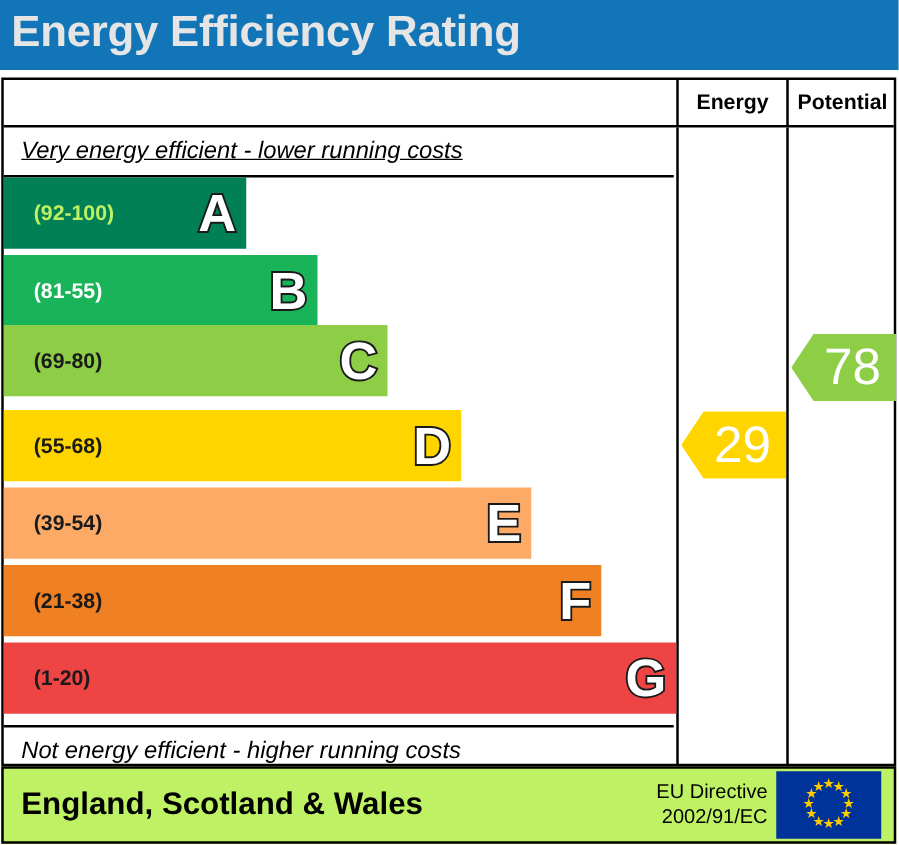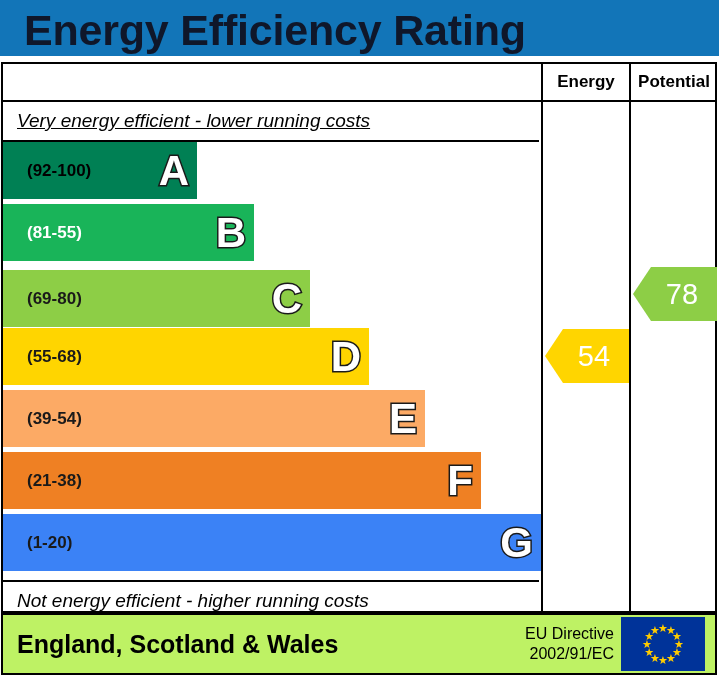--- a/index.html
+++ b/index.html
@@ -23,25 +23,25 @@
 
   
   .title-bar {
     position: absolute;
     left: 0; top: 0;
     width: 719px; height: 56px;
     background: #1275B8;
   }
   .title-text {
     position: absolute;
-    left: 24px;
+    left: 9px;
     top: 6px;
-    font-size: 43px;
-    font-weight: bold;
-    color: #0f172a;
+    font-size: 35px;
+    font-weight: bold;
+    color: #e5e5e5;
     letter-spacing: -0.2px;
     white-space: nowrap;
   }
 
   
   .table-frame {
     position: absolute;
     left: 1px; top: 62px;
     width: 716px; height: 551px;
     border: 2px solid #000000;
@@ -138,21 +138,21 @@
     position: absolute;
     height: 54px;
     clip-path: polygon(18px 0, 100% 0, 100% 100%, 18px 100%, 0 50%);
   }
   .rating-value {
     position: absolute;
     left: 20px; right: 6px;
     top: 50%;
     transform: translateY(-50%);
     text-align: center;
-    font-size: 29px;
+    font-size: 41px;
     color: #ffffff;
     line-height: 1;
   }
 
   
   .footer-frame {
     position: absolute;
     left: 1px; top: 613px;
     width: 716px; height: 62px;
     border: 2px solid #000000;
@@ -216,51 +216,51 @@
     <div class="col-div d2"></div>
 
     <div class="caption top">Very energy efficient - lower running costs</div>
     <div class="caption-rule top"></div>
 
     <div class="caption bottom">Not energy efficient - higher running costs</div>
     <div class="caption-rule bottom"></div>
 
     <div id="bands-layer">
         <div class="band" style="top: 78px; width: 194px; background: rgb(0, 128, 84);">
-          <span class="band-range" style="color: #000000;">(92-100)</span>
+          <span class="band-range" style="color: #bef264;">(92-100)</span>
           <span class="band-letter">A</span>
         </div>
         <div class="band" style="top: 140px; width: 251px; background: rgb(25, 180, 89);">
           <span class="band-range" style="color: rgb(255, 255, 255);">(81-55)</span>
           <span class="band-letter">B</span>
         </div>
-        <div class="band" style="top: 206px; width: 307px; background: rgb(141, 206, 70);">
+        <div class="band" style="top: 196px; width: 307px; background: rgb(141, 206, 70);">
           <span class="band-range" style="color: rgb(26, 26, 26);">(69-80)</span>
           <span class="band-letter">C</span>
         </div>
         <div class="band" style="top: 264px; width: 366px; background: rgb(255, 213, 0);">
           <span class="band-range" style="color: rgb(26, 26, 26);">(55-68)</span>
           <span class="band-letter">D</span>
         </div>
         <div class="band" style="top: 326px; width: 422px; background: rgb(252, 170, 101);">
           <span class="band-range" style="color: rgb(26, 26, 26);">(39-54)</span>
           <span class="band-letter">E</span>
         </div>
         <div class="band" style="top: 388px; width: 478px; background: rgb(239, 128, 35);">
           <span class="band-range" style="color: rgb(26, 26, 26);">(21-38)</span>
           <span class="band-letter">F</span>
         </div>
-        <div class="band" style="top: 450px; width: 538px; background: #3b82f6;">
+        <div class="band" style="top: 450px; width: 538px; background: #ef4444;">
           <span class="band-range" style="color: rgb(26, 26, 26);">(1-20)</span>
           <span class="band-letter">G</span>
         </div>
       </div>
     <div id="ratings-layer">
         <div class="rating" style="left: 542px; width: 84px; top: 265px; background: rgb(255, 213, 0);">
-          <span class="rating-value">54</span>
+          <span class="rating-value">29</span>
         </div>
         <div class="rating" style="left: 630px; width: 84px; top: 203px; background: rgb(141, 206, 70);">
           <span class="rating-value">78</span>
         </div>
       </div>
   </div>
 
   <div class="footer-frame">
     <div class="footer-region">England, Scotland &amp; Wales</div>
     <div class="footer-directive">

